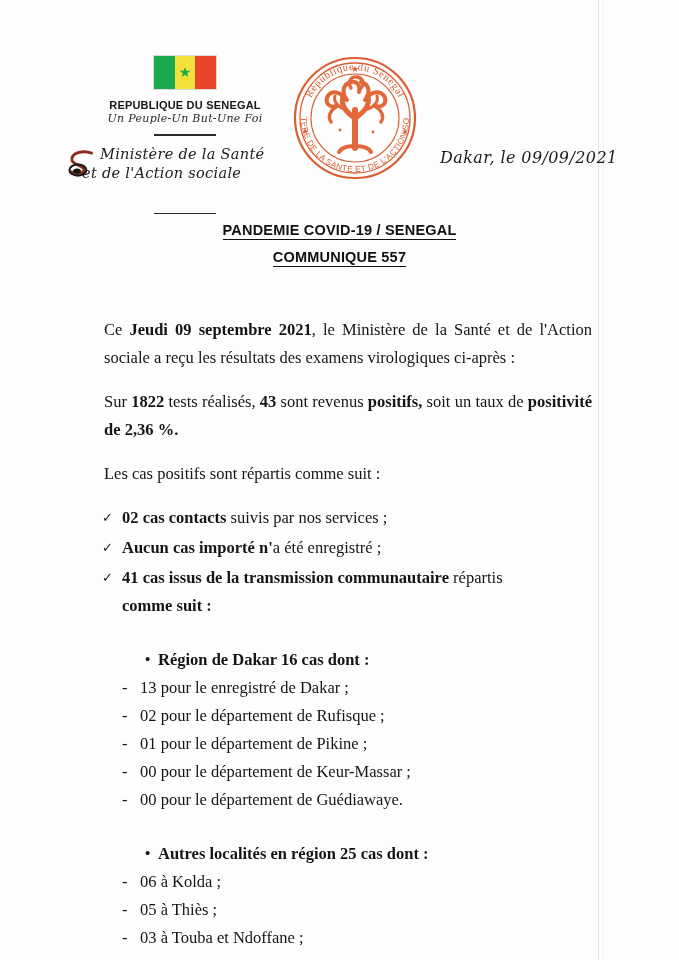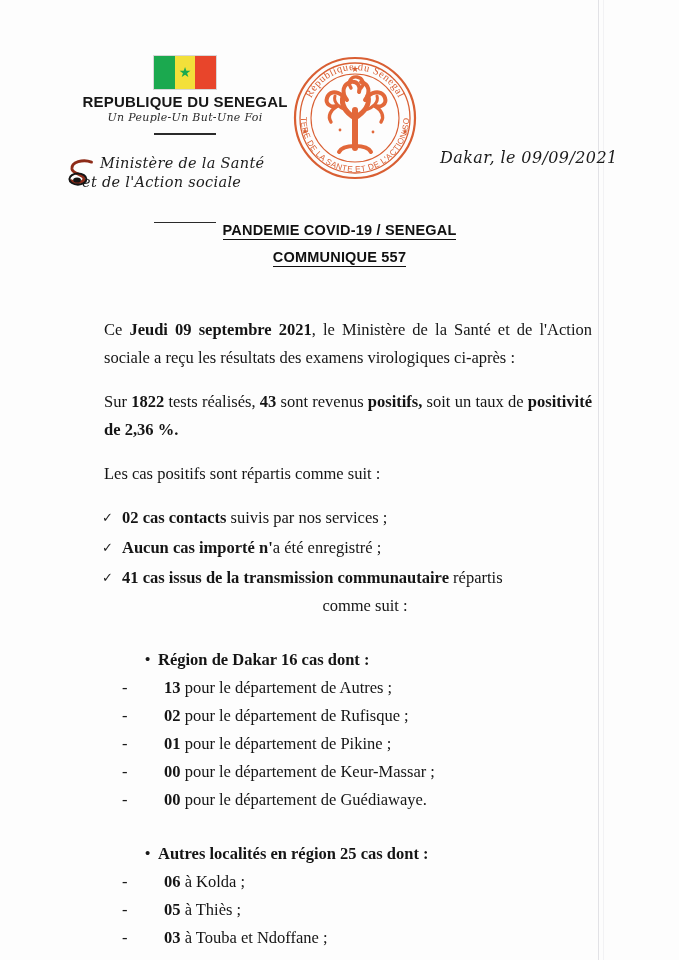--- a/index.html
+++ b/index.html
@@ -70,44 +70,44 @@
   .flag .star {
     position: absolute;
     left: 50%;
     top: 50%;
     transform: translate(-50%, -50%);
     font-size: 14px;
     line-height: 1;
     color: #1ba94f;
   }
   .republic {
-    margin-top: 3px;
+    margin-top: 9px;
     font-family: "Liberation Sans", sans-serif;
     font-weight: bold;
-    font-size: 15px;
+    font-size: 11px;
     letter-spacing: 0.2px;
     color: #171717;
   }
   .motto {
     margin-top: 1px;
     font-family: "DejaVu Serif", serif;
     font-style: italic;
     font-size: 11px;
     color: #2a2a2a;
     letter-spacing: 0.3px;
   }
   .rule {
     width: 62px;
     height: 1.6px;
     background: #2a2a2a;
     margin: 9px auto 0 auto;
   }
   .ministry-block {
     position: relative;
-    margin-top: 20px;
+    margin-top: 10px;
     height: 58px;
   }
   .s-logo {
     position: absolute;
     left: 6px;
     top: 2px;
     width: 34px;
     height: 34px;
   }
   .ministry-line1 {
@@ -210,21 +210,22 @@
     font-size: 13px;
     color: #202020;
   }
   .check-item .itemtext {
     display: block;
     text-align: justify;
     text-justify: inter-word;
   }
   .sub-cont {
     display: block;
-    text-align: center;
+    text-align: left;
+    font-weight: bold;
   }
 
   
   .region-group {
     margin-top: 26px;
   }
   .region-head {
     position: relative;
     padding-left: 70px;
     font-weight: bold;
@@ -247,22 +248,21 @@
     position: relative;
     padding-left: 52px;
   }
   .dash-item .dash {
     position: absolute;
     left: 34px;
     top: 0;
     color: #1a1a1a;
   }
   .dash-item .num {
-    font-weight: bold;
-    margin-left: 24px;
+    font-weight: normal;
   }
 </style>
 </head>
 <body>
 
 <div class="page">
 
   <div class="fold-line"></div>
   <div class="fold-line2"></div>
 
@@ -362,21 +362,21 @@
     </ul>
 
     <div class="region-group">
       <div class="region-head">
         <span class="dot">•</span>
         <span>Région de Dakar 16 cas dont :</span>
       </div>
       <ul class="dash-list">
         <li class="dash-item">
           <span class="dash">-</span>
-          <span class="num">13</span><span> pour le département de Autres ;</span>
+          <span class="num">13</span><span> pour le enregistré de Dakar ;</span>
         </li>
         <li class="dash-item">
           <span class="dash">-</span>
           <span class="num">02</span><span> pour le département de Rufisque ;</span>
         </li>
         <li class="dash-item">
           <span class="dash">-</span>
           <span class="num">01</span><span> pour le département de Pikine ;</span>
         </li>
         <li class="dash-item">

